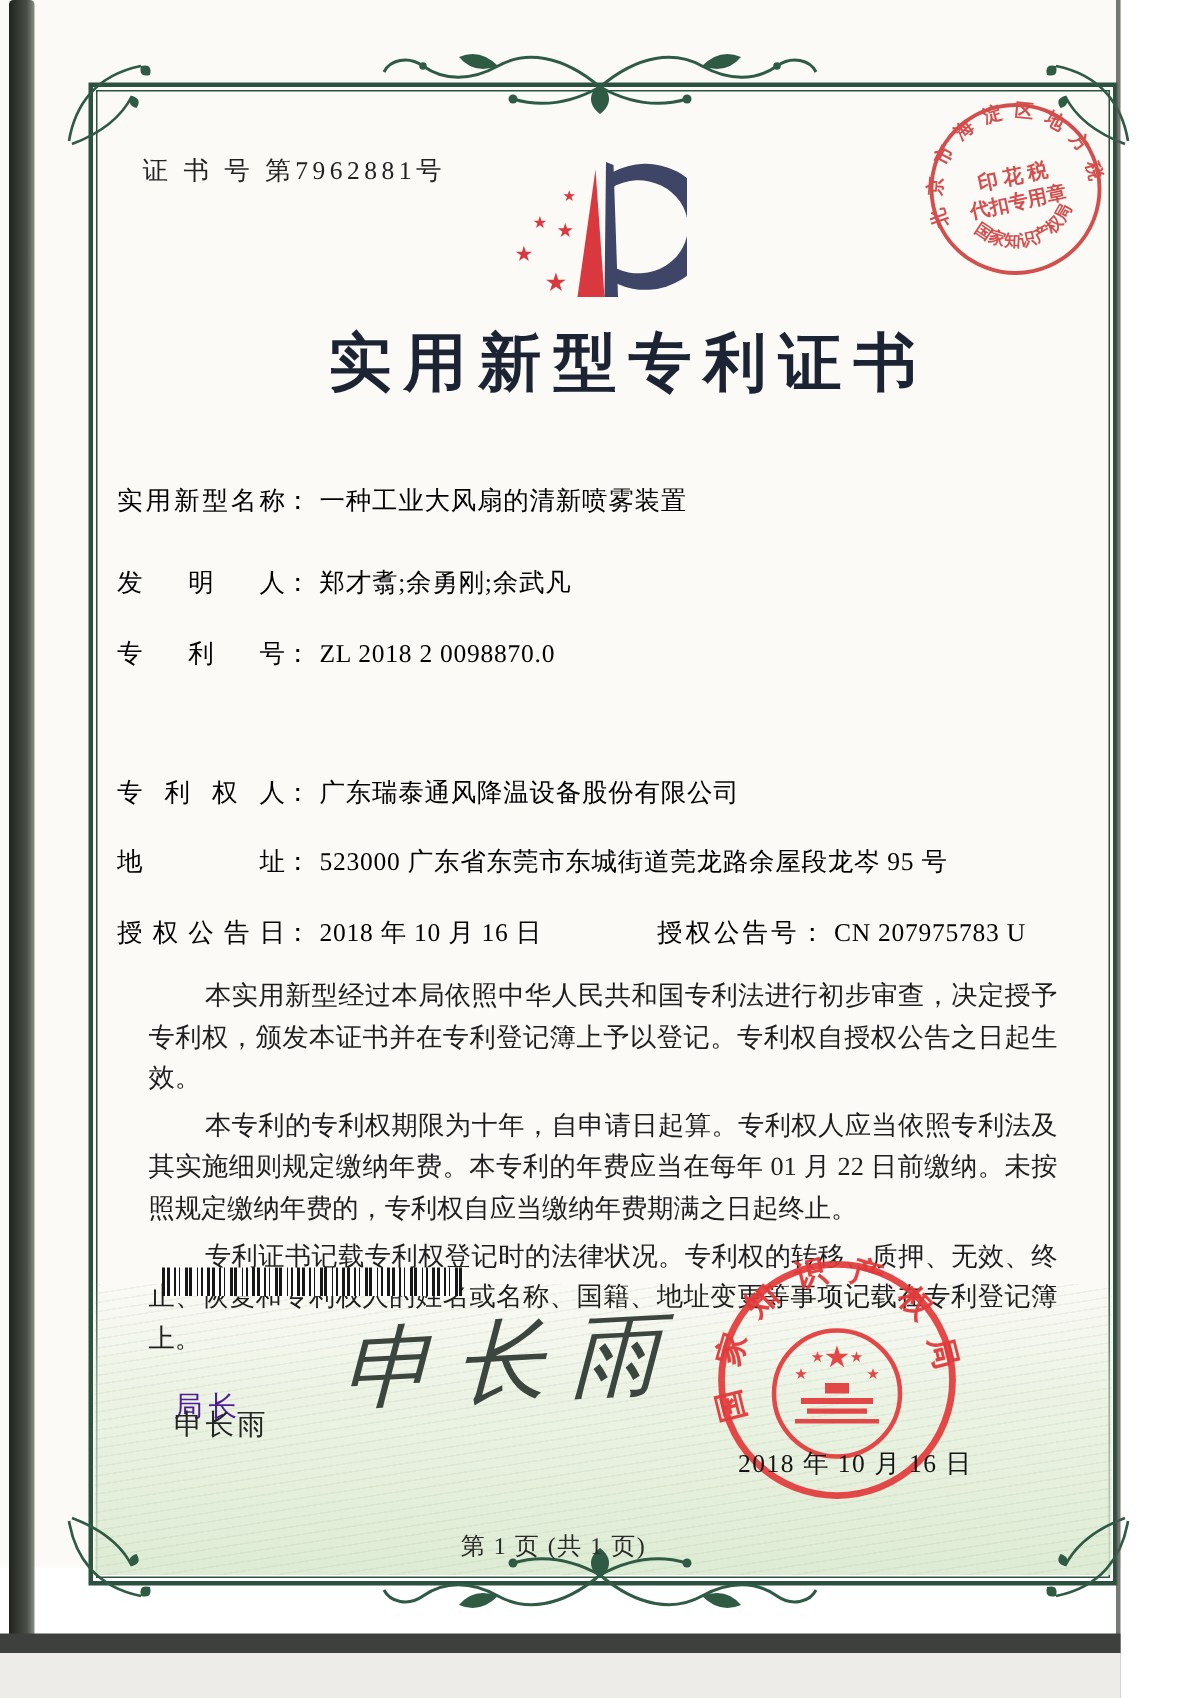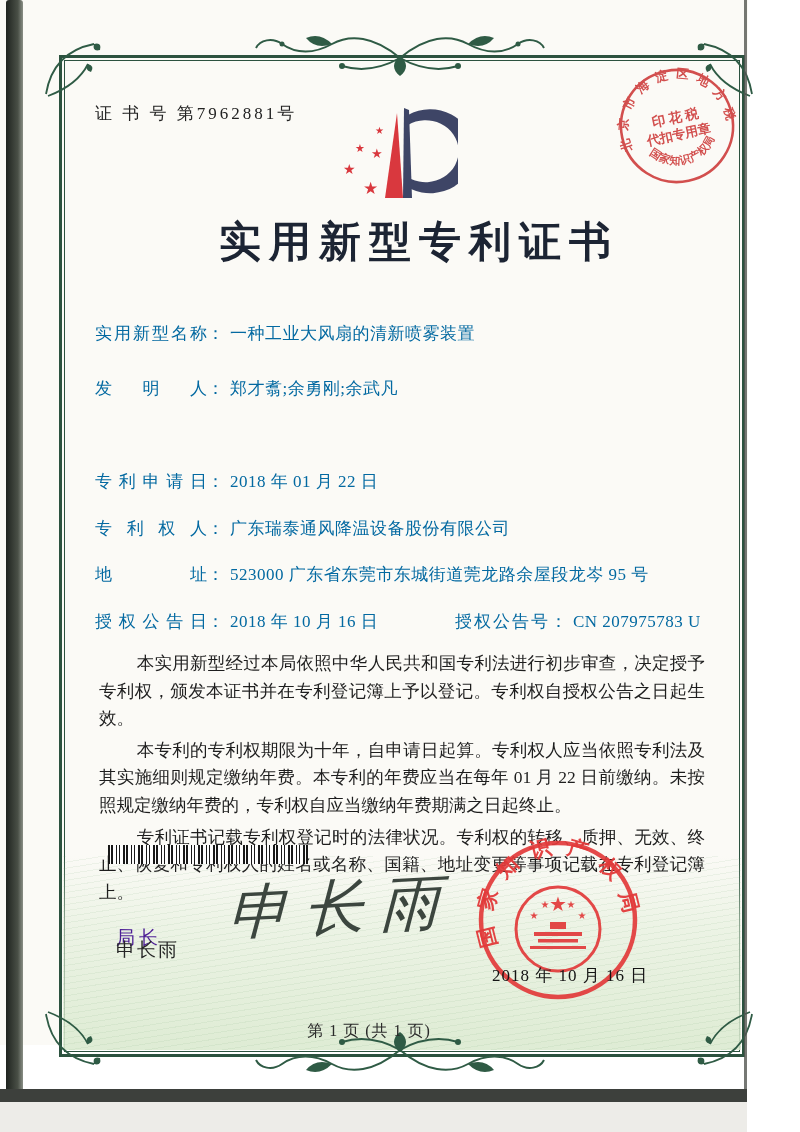--- a/index.html
+++ b/index.html
@@ -20,21 +20,21 @@
   .frame-inner{position:absolute;left:2px;top:2px;right:2px;bottom:2px;border:1px solid #2c523f;}
   .tint{position:absolute;left:1px;right:1px;top:798px;height:194px;
     background:
       repeating-linear-gradient(171deg, rgba(120,170,120,.10) 0 1px, rgba(0,0,0,0) 1px 6px),
       linear-gradient(180deg, rgba(227,239,220,0) 0%, rgba(225,238,216,.55) 35%, rgba(219,234,208,.9) 100%);}
   .ornament{position:absolute;color:#2f5b45;}
   
   .cert-no{position:absolute;left:95px;top:102px;font-size:17px;letter-spacing:3px;color:#222;}
   .title{position:absolute;left:59px;width:680px;top:214px;text-align:center;
     font-size:42px;font-weight:700;letter-spacing:8px;color:#1c2433;margin-left:20px;}
-  .row{position:absolute;left:95px;width:616px;font-size:17px;color:#0369a1;white-space:nowrap;}
+  .row{position:absolute;left:78px;width:616px;font-size:17px;color:#000000;white-space:nowrap;}
   .lbl{display:inline-block;width:112px;text-align:justify;text-align-last:justify;}
   .colon{display:inline-block;margin-right:6px;}
   .val{letter-spacing:.5px;}
   .grant-right{position:absolute;left:360px;top:0;}
   .grant-right .lbl2{letter-spacing:2px;}
   .paras{position:absolute;left:95px;top:646px;width:614px;font-size:17.5px;
     line-height:27.6px;text-align:justify;color:#1e1e1e;}
   .paras p{margin:4px;text-indent:2.15em;}
   .barcode{position:absolute;left:108px;top:845px;width:200px;height:19px;
     background:repeating-linear-gradient(90deg,#171717 0 2px,#fdfdfd 2px 3px,#171717 3px 5px,#fdfdfd 5px 8px,#171717 8px 9px,#fdfdfd 9px 11px,#171717 11px 12px,#fdfdfd 12px 15px);}
@@ -166,22 +166,22 @@
   </svg>
 
   <div class="title">实用新型专利证书</div>
 
   <div class="row" style="top:322px">
     <span class="lbl">实用新型名称</span><span class="colon">：</span><span class="val">一种工业大风扇的清新喷雾装置</span>
   </div>
   <div class="row" style="top:377px">
     <span class="lbl">发明人</span><span class="colon">：</span><span class="val">郑才翥;余勇刚;余武凡</span>
   </div>
-  <div class="row" style="top:470px">
-    <span class="lbl">专利申请日</span><span class="colon">：</span><span class="val">2018 年 01 月 22 日</span>
+  <div class="row" style="top:424px">
+    <span class="lbl">专利号</span><span class="colon">：</span><span class="val">ZL 2018 2 0098870.0</span>
   </div>
   <div class="row" style="top:517px">
     <span class="lbl">专利权人</span><span class="colon">：</span><span class="val">广东瑞泰通风降温设备股份有限公司</span>
   </div>
   <div class="row" style="top:563px">
     <span class="lbl">地址</span><span class="colon">：</span><span class="val">523000 广东省东莞市东城街道莞龙路余屋段龙岑 95 号</span>
   </div>
   <div class="row" style="top:610px">
     <span class="lbl">授权公告日</span><span class="colon">：</span><span class="val">2018 年 10 月 16 日</span>
     <span class="grant-right">

